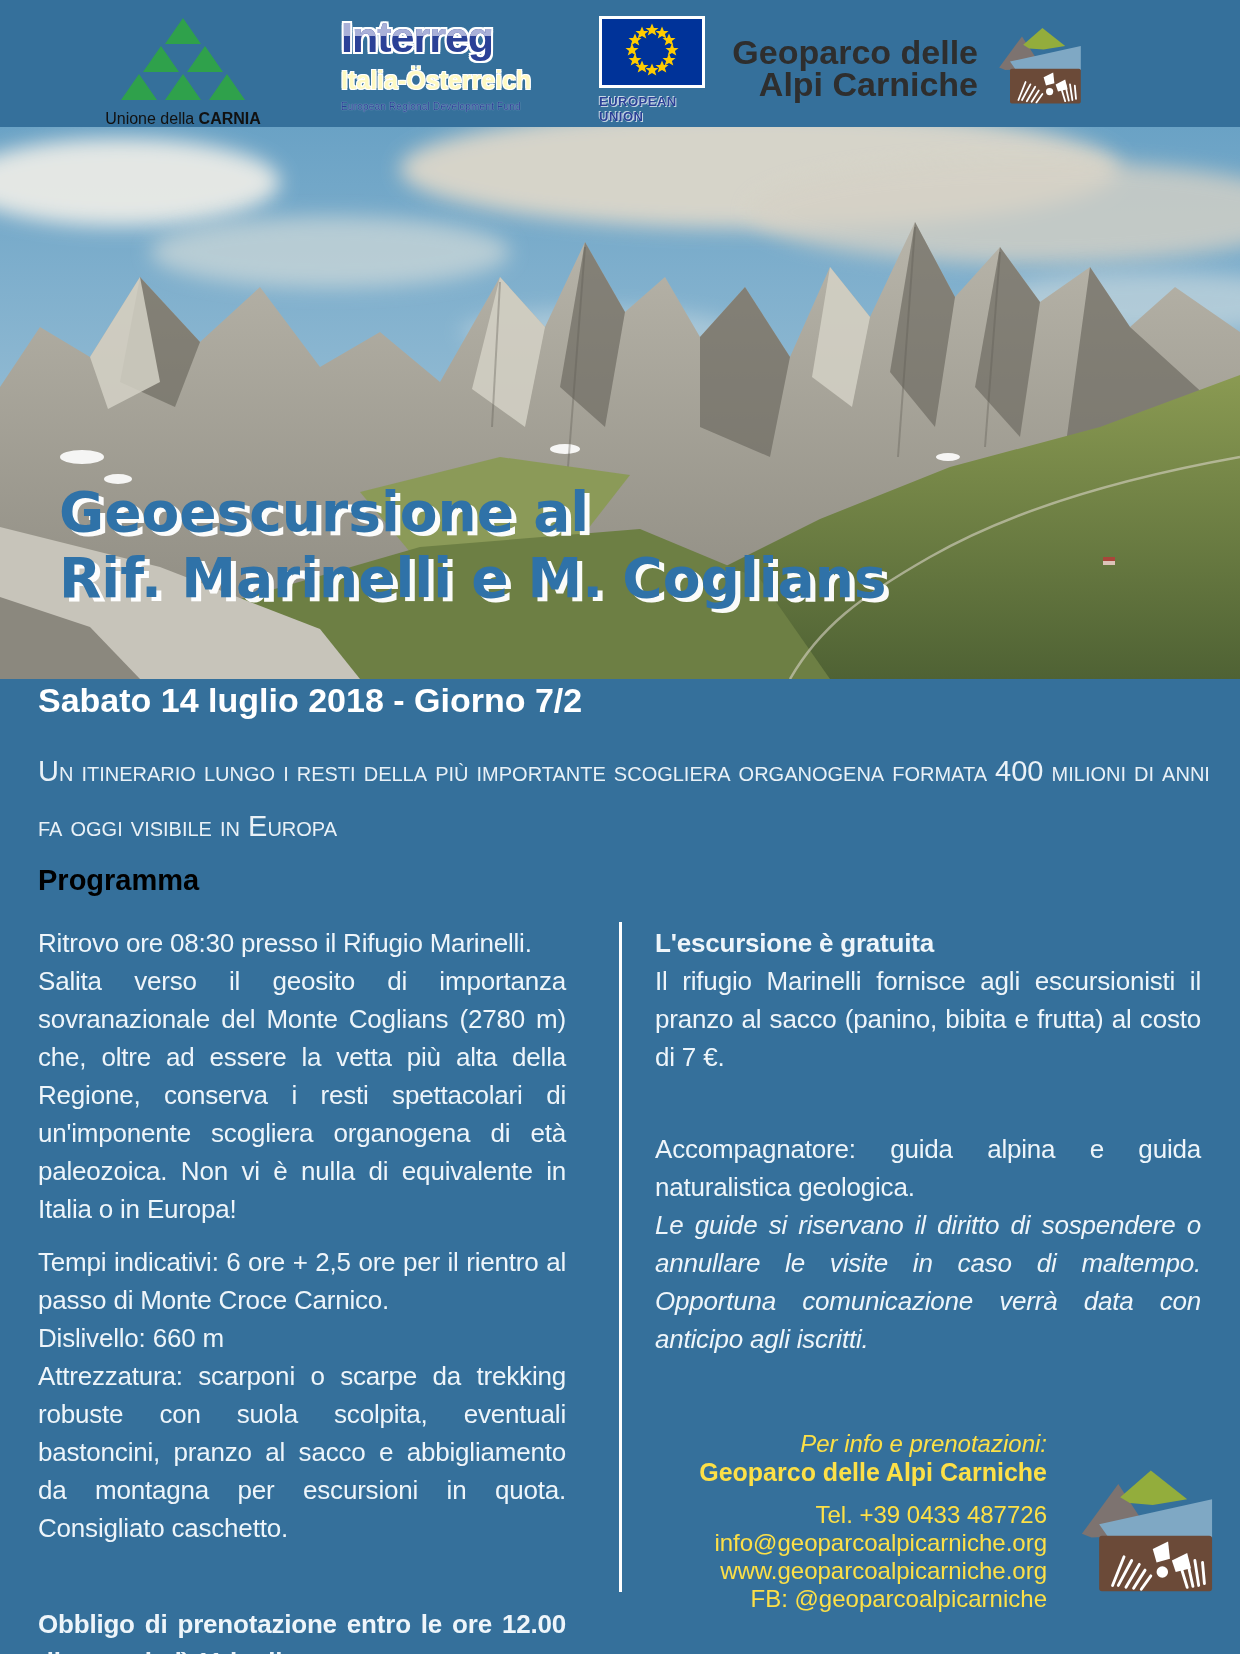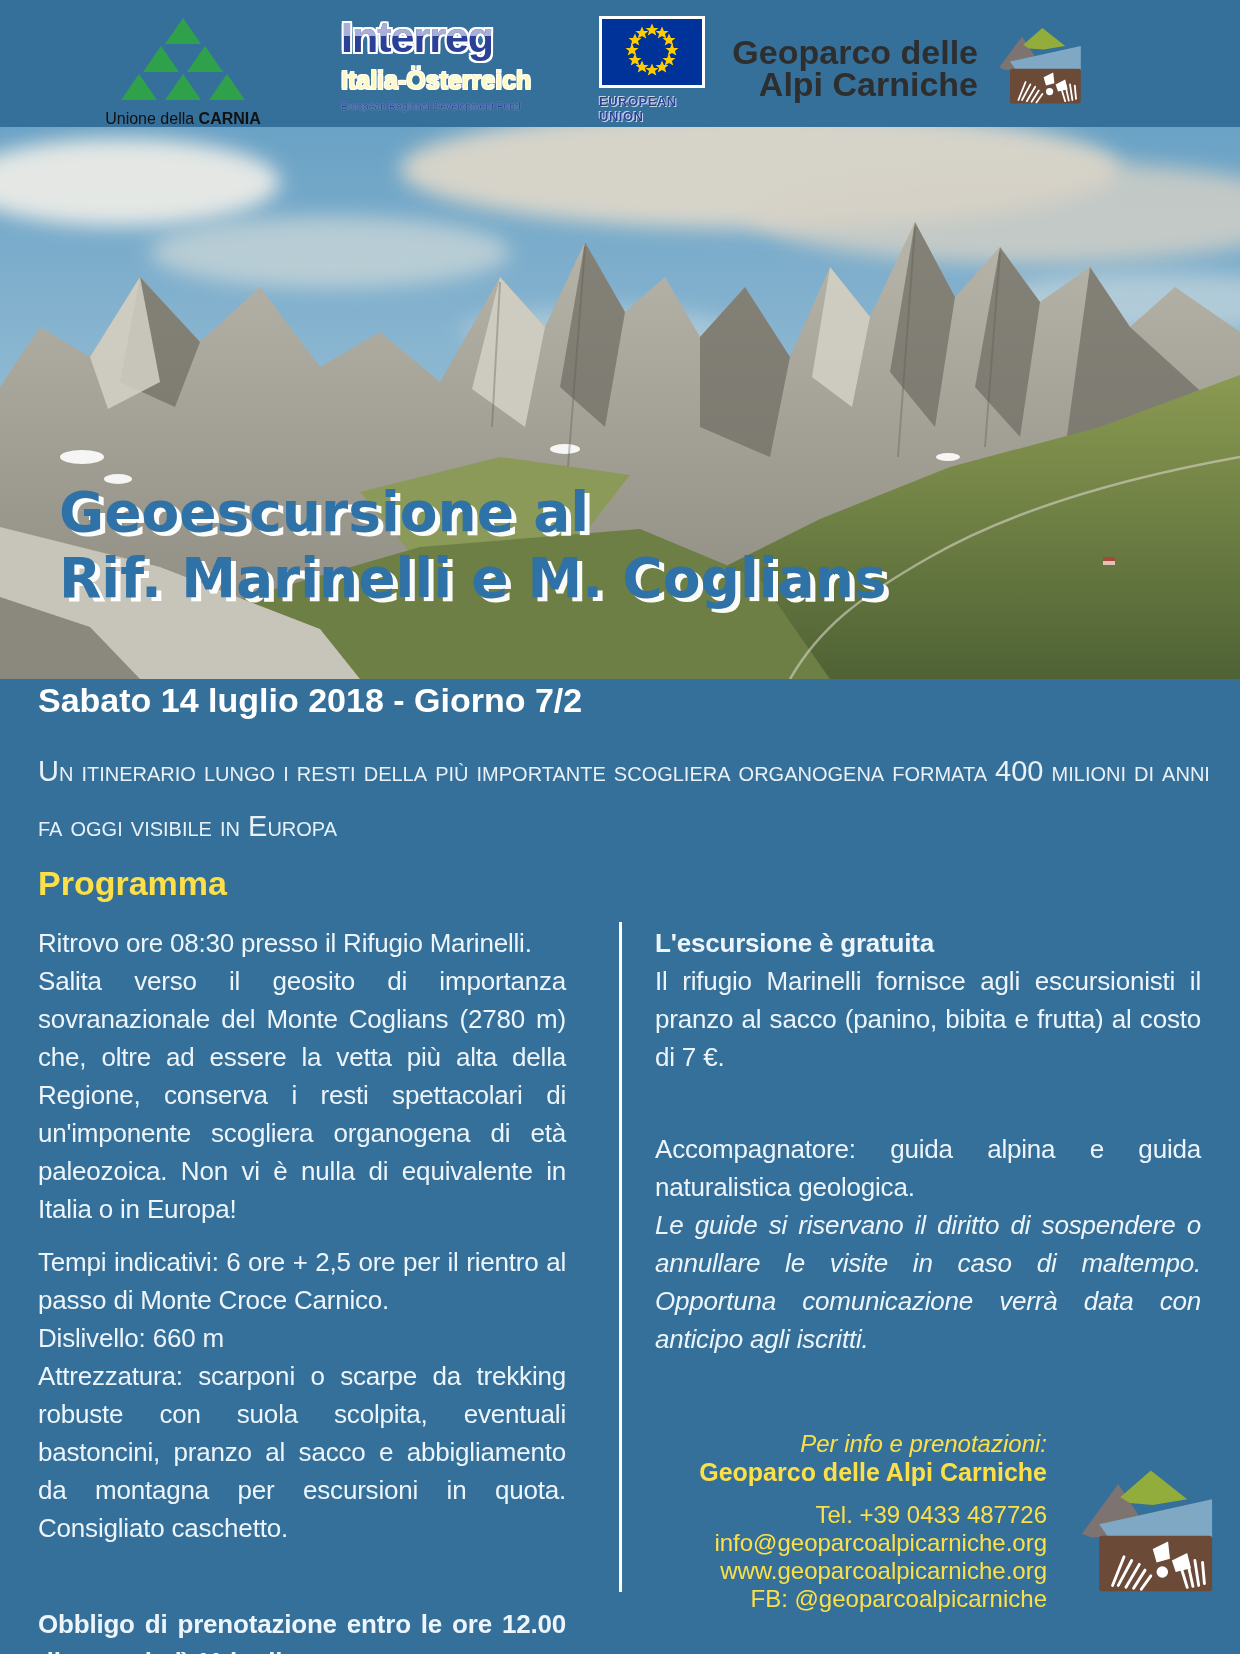--- a/index.html
+++ b/index.html
@@ -30,21 +30,21 @@
   
   .photo{position:absolute;left:0;top:127px;width:1240px;height:552px;}
   .photo svg{display:block;}
   .hero-title{position:absolute;left:36px;top:352px;
       font-family:"DejaVu Sans","Liberation Sans",sans-serif;
       font-size:55px;font-weight:700;color:#2f72a8;line-height:66px;letter-spacing:0;
       text-shadow:5px 4px 0 rgba(255,255,255,.97);margin-left:23px;}
   .sabato{position:absolute;left:38px;top:681px;margin:0;font-size:34px;font-weight:bold;color:#fff;}
   .intro{position:absolute;left:38px;top:744px;width:1172px;margin:0;
       font-variant:small-caps;font-size:29px;line-height:55px;color:#e9f1f7;}
-  .programma{position:absolute;left:38px;top:864px;margin:0;font-size:34px;font-weight:bold;color:#fde047;}
+  .programma{position:absolute;left:38px;top:864px;margin:0;font-size:29px;font-weight:bold;color:#000000;}
   .col{position:absolute;top:924px;font-size:26px;line-height:38px;color:#eef5fa;letter-spacing:-.2px;}
   .col p{margin:0;text-align:justify;}
   .col-left{left:38px;width:528px;}
   .col-right{left:655px;width:546px;}
   .p-gap{margin-top:15px !important;}
   .p-biggap{margin-top:54px !important;}
   .p-hugegap{margin-top:58px !important;}
   .b{font-weight:bold;}
   .i{font-style:italic;}
   .divider{position:absolute;left:619px;top:922px;width:3px;height:670px;background:#fff;}

